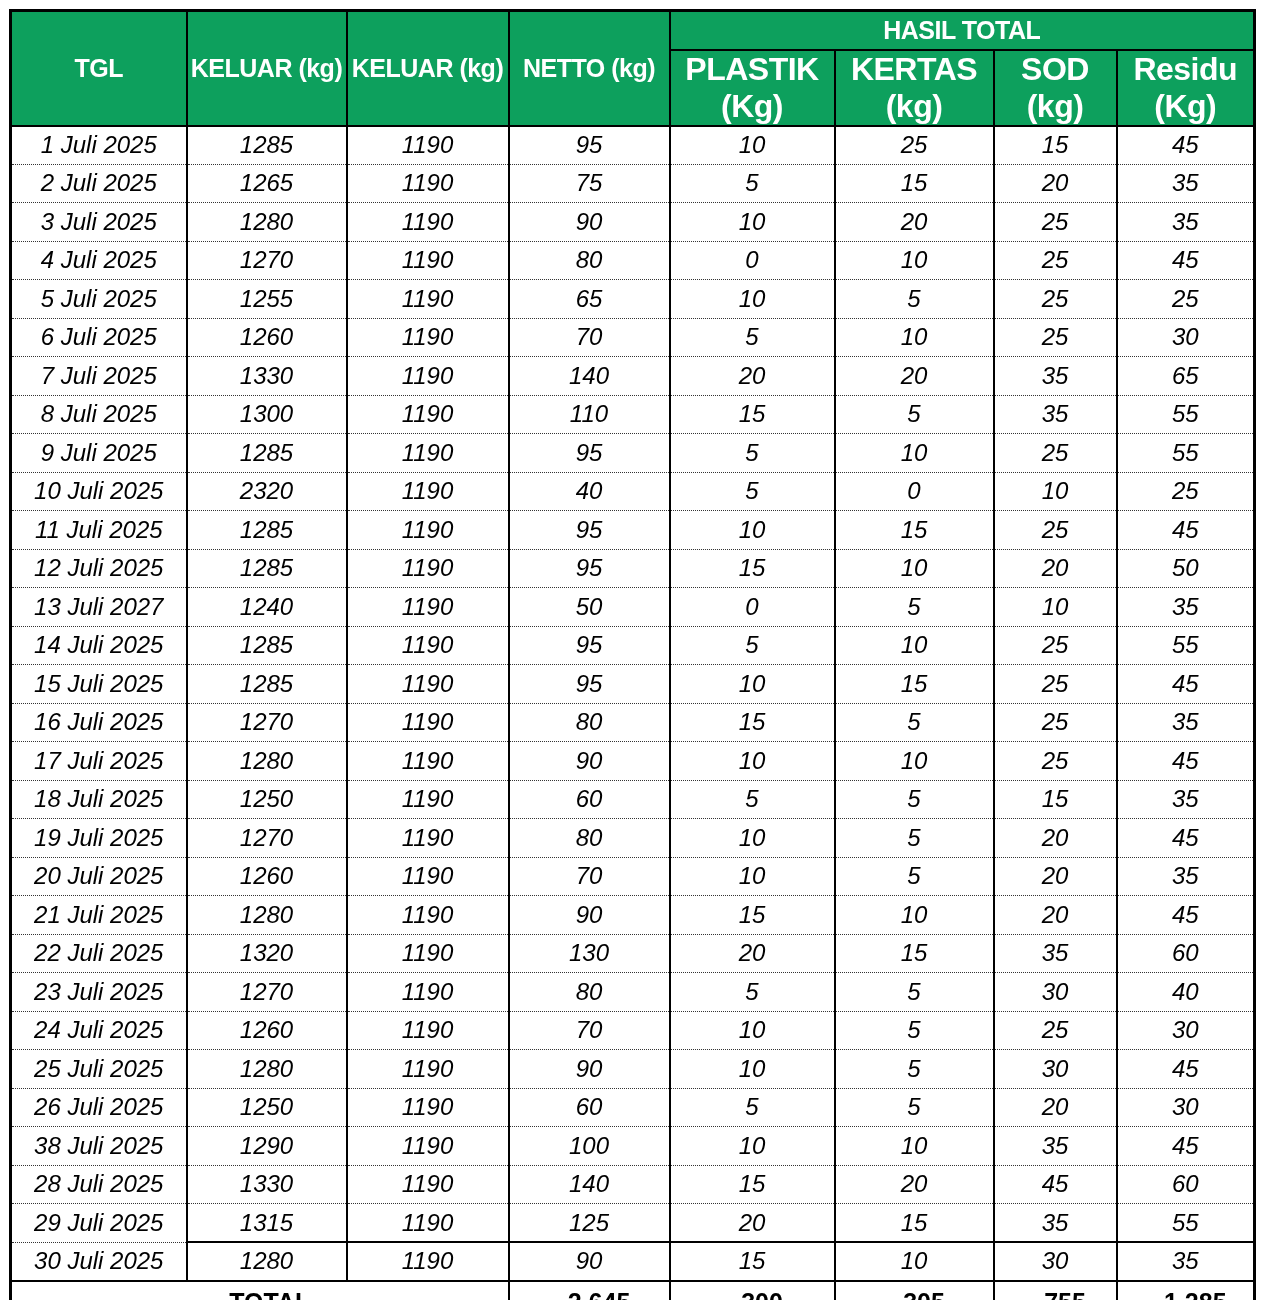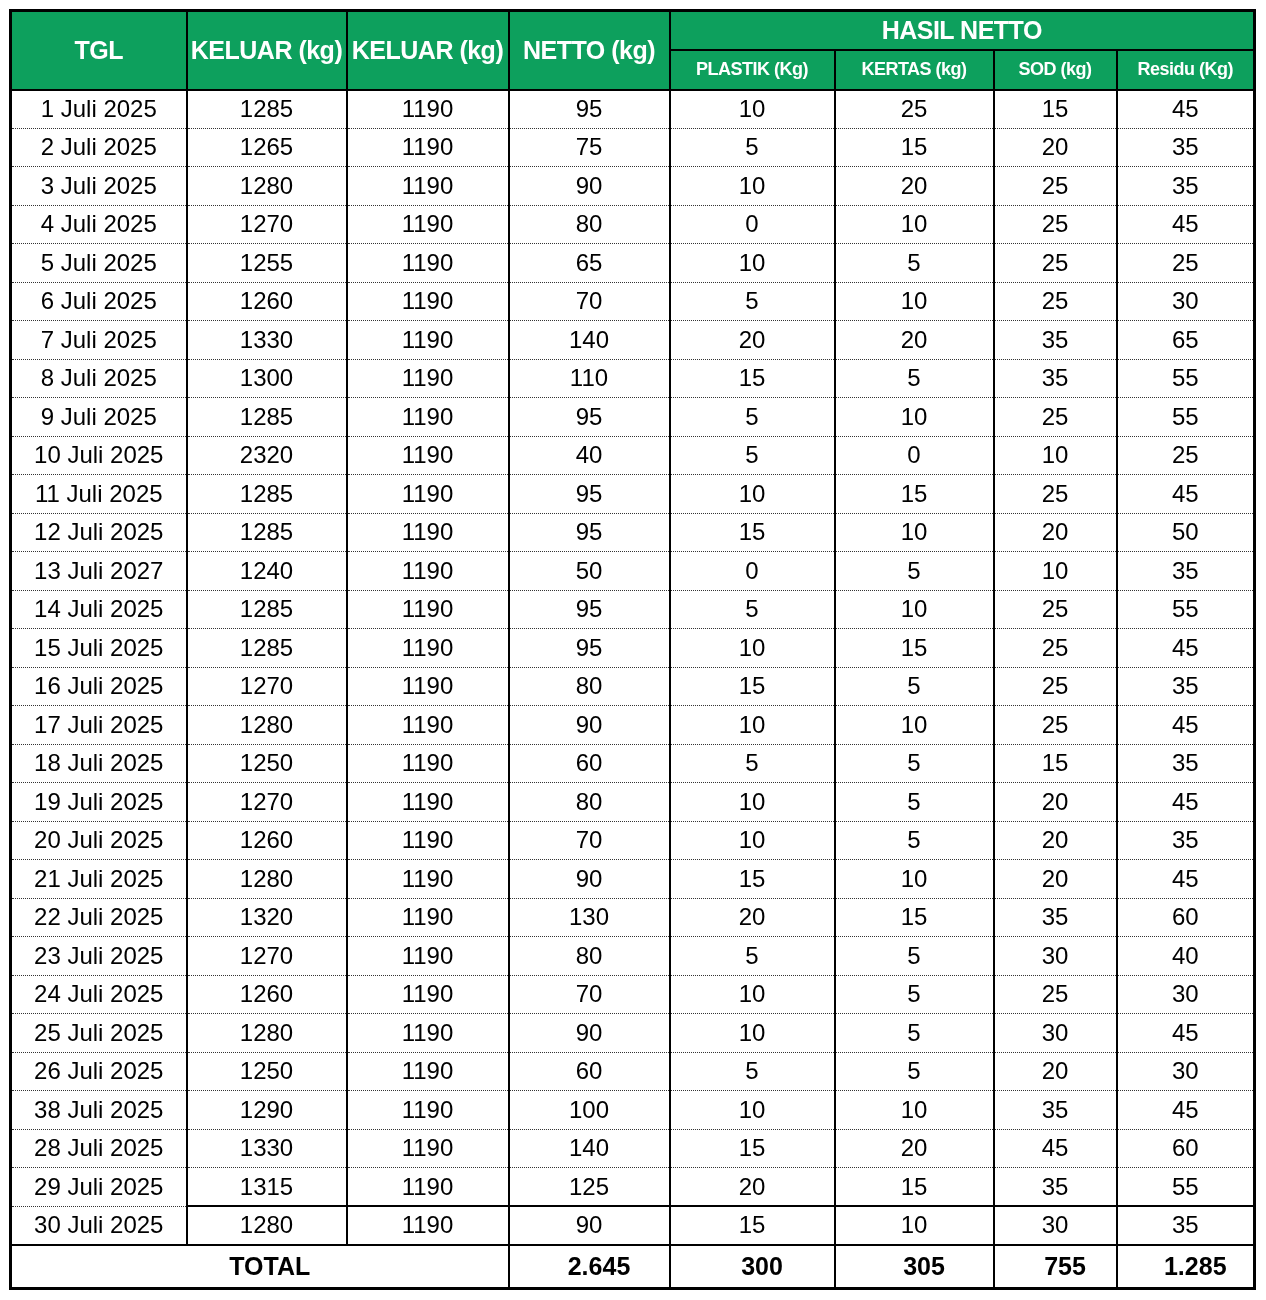--- a/index.html
+++ b/index.html
@@ -37,36 +37,36 @@
     font-weight: bold;
     font-size: 25px;
     border: 2px solid var(--border-color);
     text-align: center;
     vertical-align: middle;
     padding: 0;
     letter-spacing: -0.5px;
   }
   thead tr.top-header-row    { height: 39px; }
   thead tr.sub-header-row    { height: 40px; }
-  thead th.sub-h { font-size: 18px; }
+  thead th.sub-h { font-size: 32px; }
 
   
   td {
     font-size: 24px;
     text-align: center;
     vertical-align: middle;
     padding: 0;
     border-left: 2px solid var(--border-color);
     border-right: 2px solid var(--border-color);
     border-top: 1px dotted var(--divider-color);
     border-bottom: 1px dotted var(--divider-color);
     white-space: nowrap;
     overflow: hidden;
   }
-  tbody tr { height: 38.5px; }
+  tbody tr { height: 38.5px; font-style: italic; }
   tbody tr:first-child td { border-top: 2px solid var(--border-color); }
 
   
   tbody tr.last-data-row td { border-top: 2px solid var(--border-color); margin-top: 14px; }
   tbody tr.last-data-row td.col-tgl { border-top: 1px dotted var(--divider-color); }
 
   
   tfoot tr { height: 44px; }
   tfoot td {
     font-weight: bold;
@@ -91,21 +91,21 @@
       <col style="width:159px">
       <col style="width:123px">
       <col style="width:138px">
     </colgroup>
     <thead>
       <tr class="top-header-row">
         <th rowspan="2">TGL</th>
         <th rowspan="2">KELUAR (kg)</th>
         <th rowspan="2">KELUAR (kg)</th>
         <th rowspan="2">NETTO (kg)</th>
-        <th colspan="4">HASIL NETTO</th>
+        <th colspan="4">HASIL TOTAL</th>
       </tr>
       <tr class="sub-header-row">
         <th class="sub-h">PLASTIK (Kg)</th>
         <th class="sub-h">KERTAS (kg)</th>
         <th class="sub-h">SOD (kg)</th>
         <th class="sub-h">Residu (Kg)</th>
       </tr>
     </thead>
     <tbody>
         <tr>

